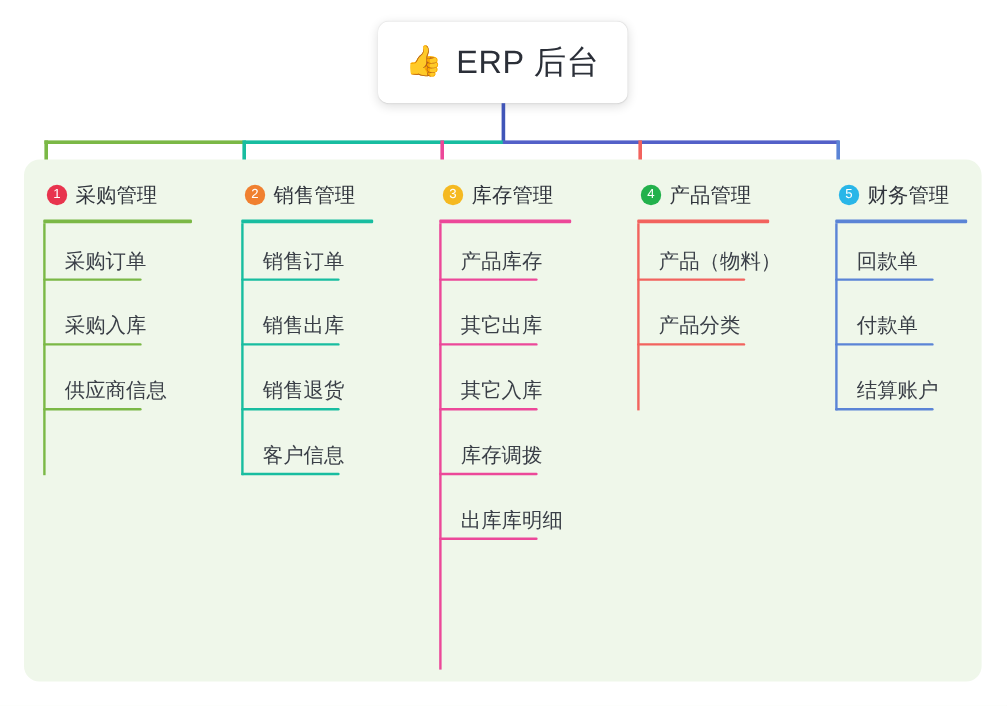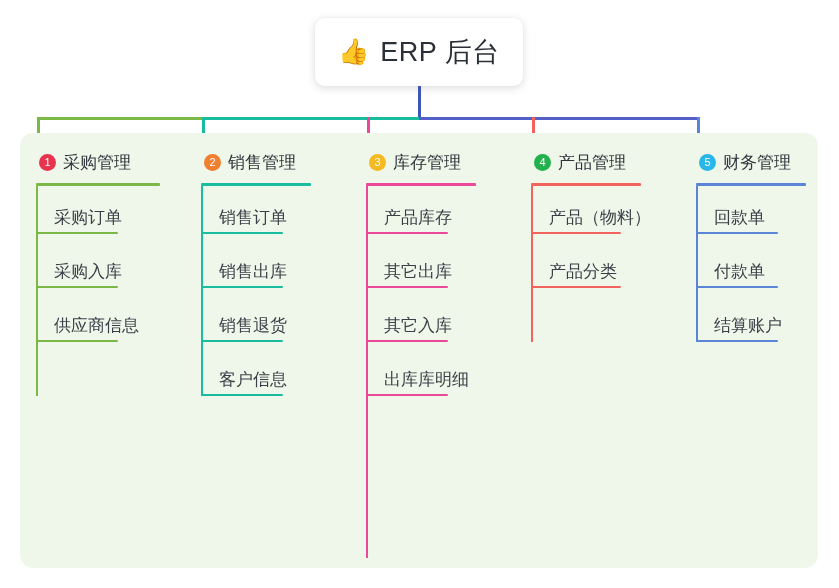--- a/index.html
+++ b/index.html
@@ -208,20 +208,24 @@
         </div>
         <div class="item">
           <span class="item-label">其它出库</span>
           <div class="item-rule" style="background: rgb(236, 72, 153); width: 82px;"></div>
         </div>
         <div class="item">
           <span class="item-label">其它入库</span>
           <div class="item-rule" style="background: rgb(236, 72, 153); width: 82px;"></div>
         </div>
         <div class="item">
+          <span class="item-label">库存调拨</span>
+          <div class="item-rule" style="background: rgb(236, 72, 153); width: 82px;"></div>
+        </div>
+        <div class="item">
           <span class="item-label">出库库明细</span>
           <div class="item-rule" style="background: rgb(236, 72, 153); width: 82px;"></div>
         </div>
       </div>
     </div>
     <div class="column" style="left: 493px; top: 12px;">
       <div class="col-head">
         <span class="badge" style="background: rgb(34, 177, 76);">4</span>
         <span class="col-title">产品管理</span>
       </div>

